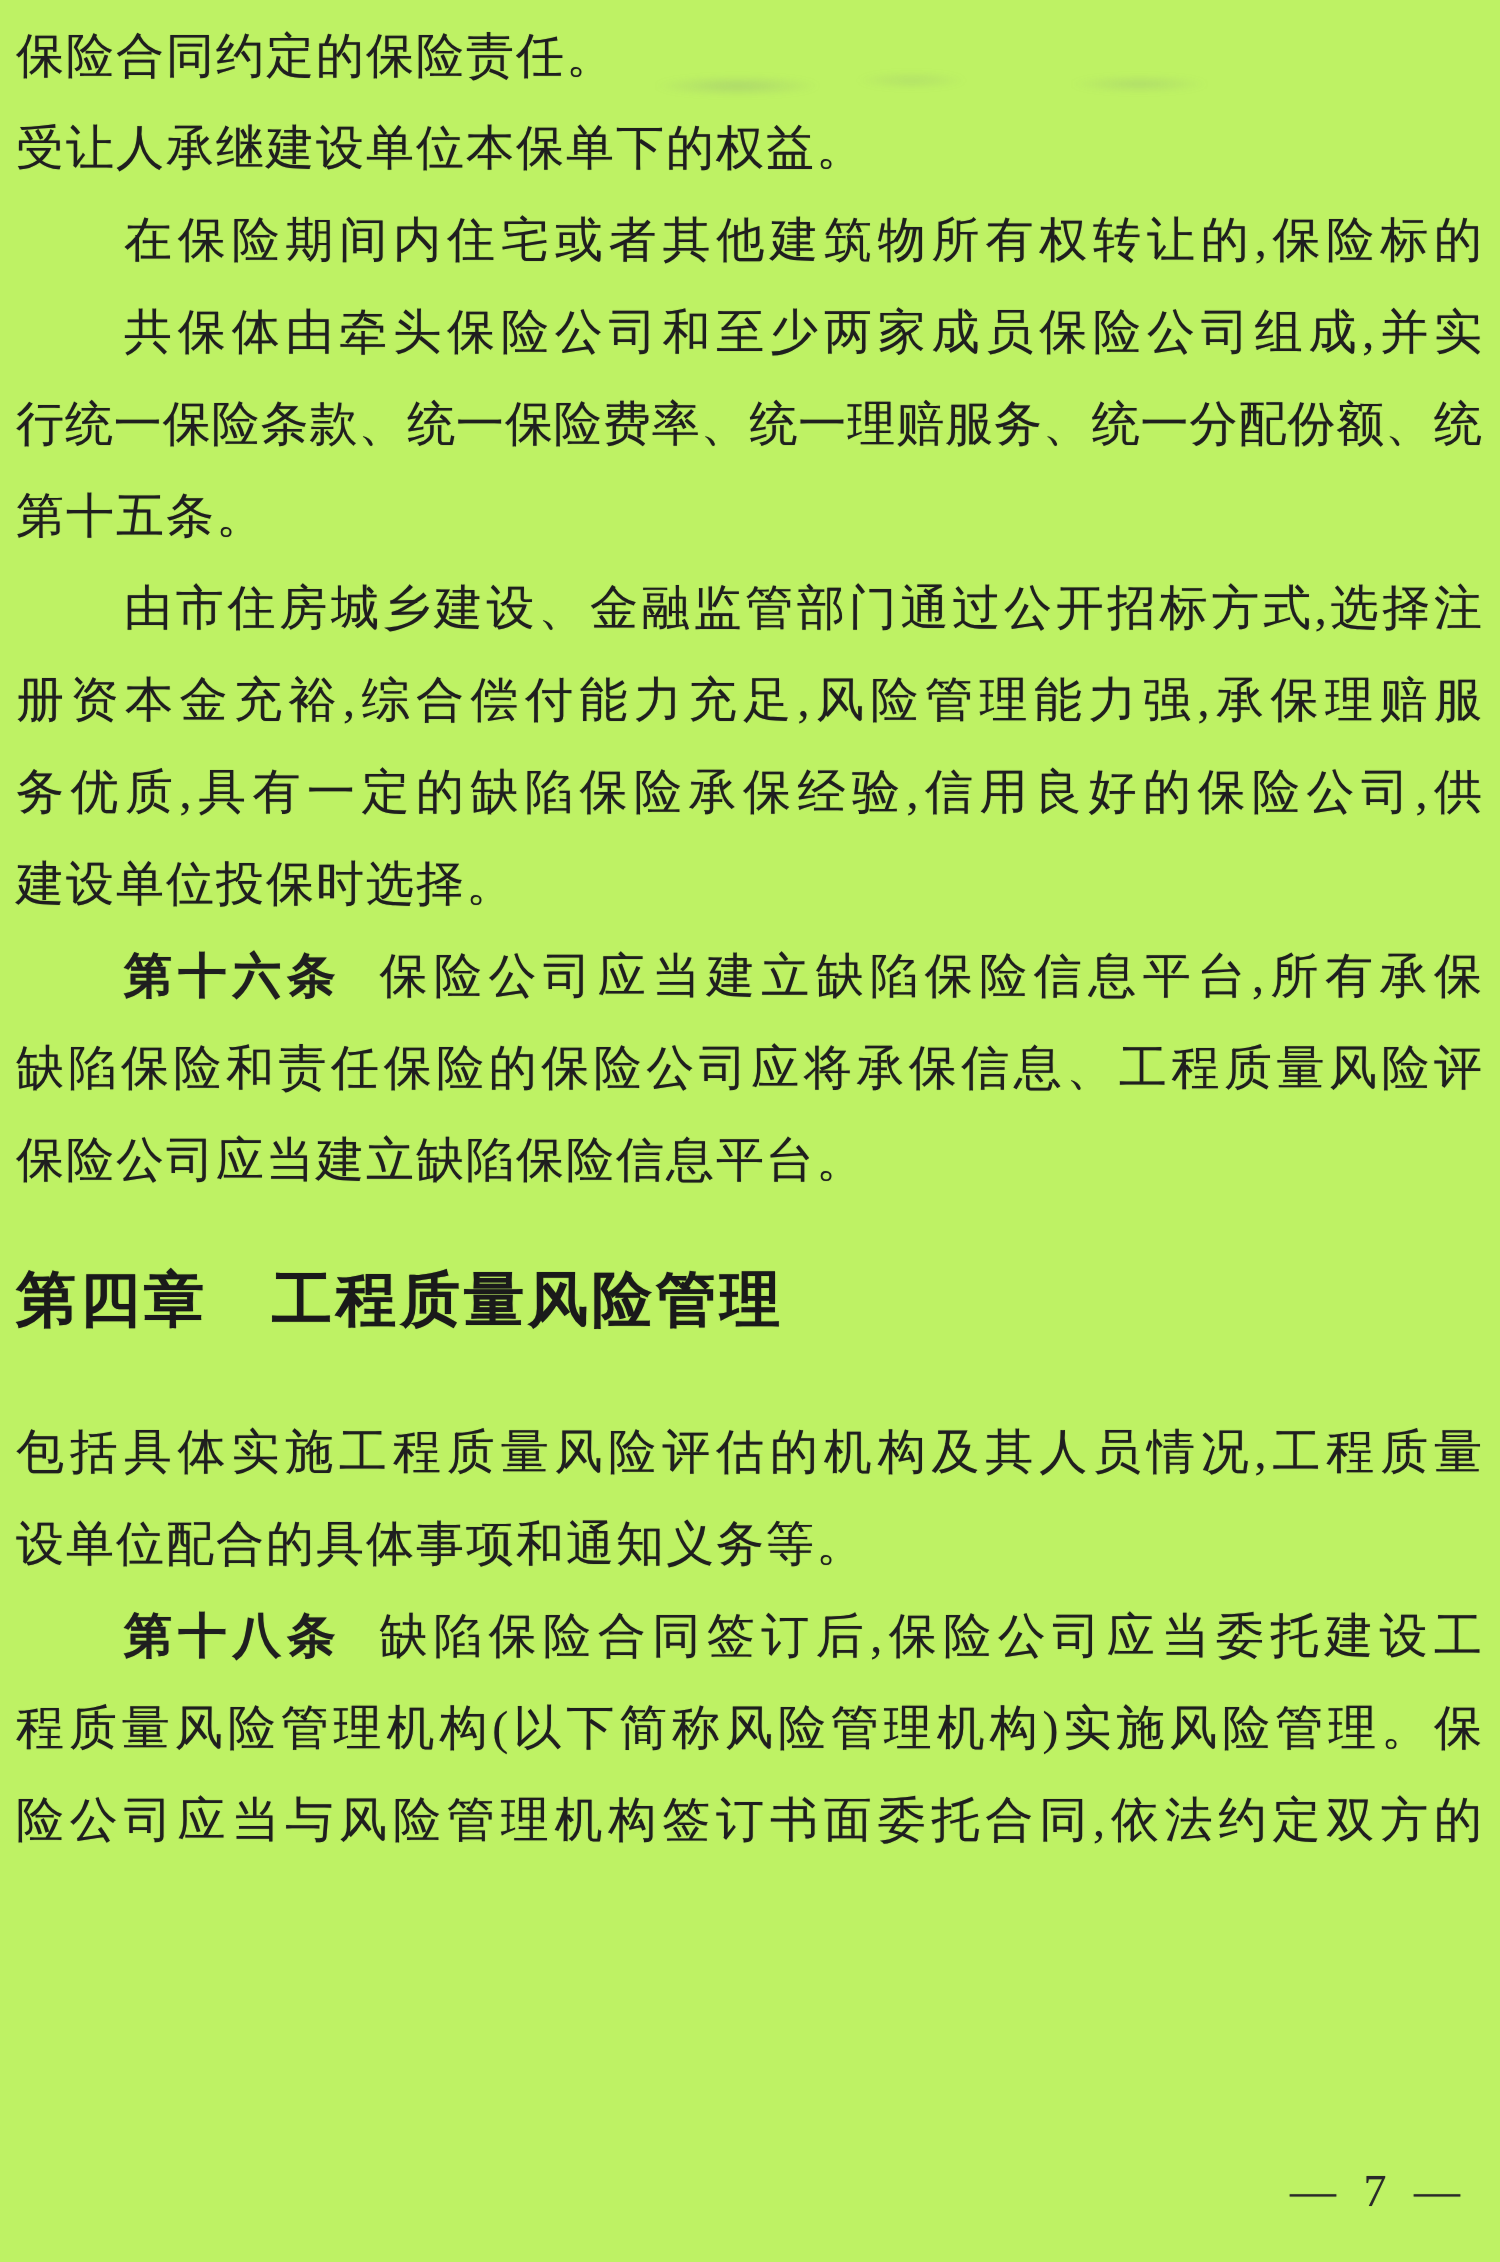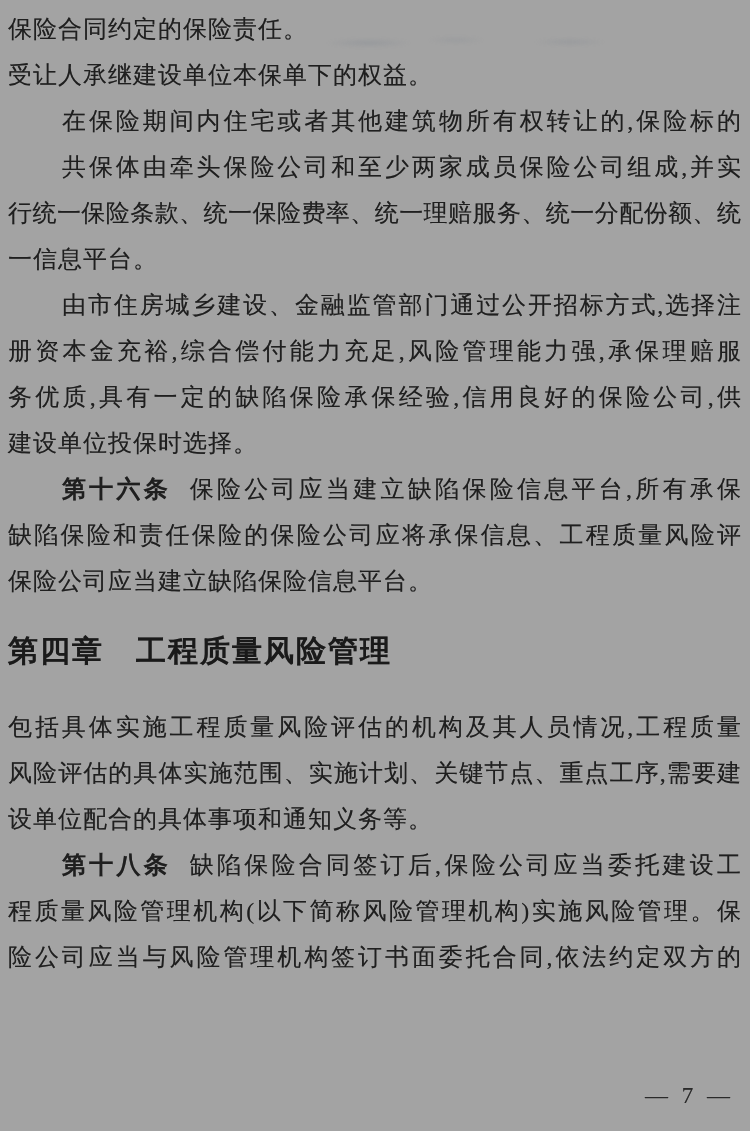--- a/index.html
+++ b/index.html
@@ -1,21 +1,21 @@
 <!DOCTYPE html>
 <html><head>
 <meta charset="utf-8">
 <style>
   html, body { margin: 0; padding: 0; background: #ffffff; }
 
   .page {
     position: relative;
     width: 750px;
     height: 1131px;
-    background: #a3a3a3;
+    background: #bef264;
     overflow: hidden;
     font-family: "Liberation Serif", "DejaVu Serif", serif;
     color: #1f1f1f;
   }
 
   .text-block {
     position: absolute;
     left: 8px;
     right: 9px;
     top: 6px;
@@ -87,35 +87,34 @@
 
   <div class="scan-smudge"></div>
 
   <div class="text-block">
     <div>
         <div class="line"><span class="seg">保险合同约定的保险责任。</span></div>
         <div class="line"><span class="seg">受让人承继建设单位本保单下的权益。</span></div>
         <div class="line indent fill"><span class="seg">在保险期间内住宅或者其他建筑物所有权转让的,保险标的</span></div>
         <div class="line indent fill"><span class="seg">共保体由牵头保险公司和至少两家成员保险公司组成,并实</span></div>
         <div class="line fill"><span class="seg">行统一保险条款、统一保险费率、统一理赔服务、统一分配份额、统</span></div>
-        <div class="line"><span class="seg">一信息平台。</span></div>
+        <div class="line"><span class="seg">第十五条。</span></div>
         <div class="line indent fill"><span class="seg">由市住房城乡建设、金融监管部门通过公开招标方式,选择注</span></div>
         <div class="line fill"><span class="seg">册资本金充裕,综合偿付能力充足,风险管理能力强,承保理赔服</span></div>
         <div class="line fill"><span class="seg">务优质,具有一定的缺陷保险承保经验,信用良好的保险公司,供</span></div>
         <div class="line"><span class="seg">建设单位投保时选择。</span></div>
         <div class="line indent fill"><span class="seg-bold">第十六条</span><span class="seg">保险公司应当建立缺陷保险信息平台,所有承保</span></div>
         <div class="line fill"><span class="seg">缺陷保险和责任保险的保险公司应将承保信息、工程质量风险评</span></div>
         <div class="line"><span class="seg">保险公司应当建立缺陷保险信息平台。</span></div>
       </div>
 
     <h2 class="chapter">第四章　工程质量风险管理</h2>
 
     <div>
         <div class="line fill"><span class="seg">包括具体实施工程质量风险评估的机构及其人员情况,工程质量</span></div>
-        <div class="line fill"><span class="seg">风险评估的具体实施范围、实施计划、关键节点、重点工序,需要建</span></div>
         <div class="line"><span class="seg">设单位配合的具体事项和通知义务等。</span></div>
         <div class="line indent fill"><span class="seg-bold">第十八条</span><span class="seg">缺陷保险合同签订后,保险公司应当委托建设工</span></div>
         <div class="line fill"><span class="seg">程质量风险管理机构(以下简称风险管理机构)实施风险管理。保</span></div>
         <div class="line fill"><span class="seg">险公司应当与风险管理机构签订书面委托合同,依法约定双方的</span></div>
       </div>
   </div>
 
   <div class="page-number">— 7 —</div>
 
 </div>

